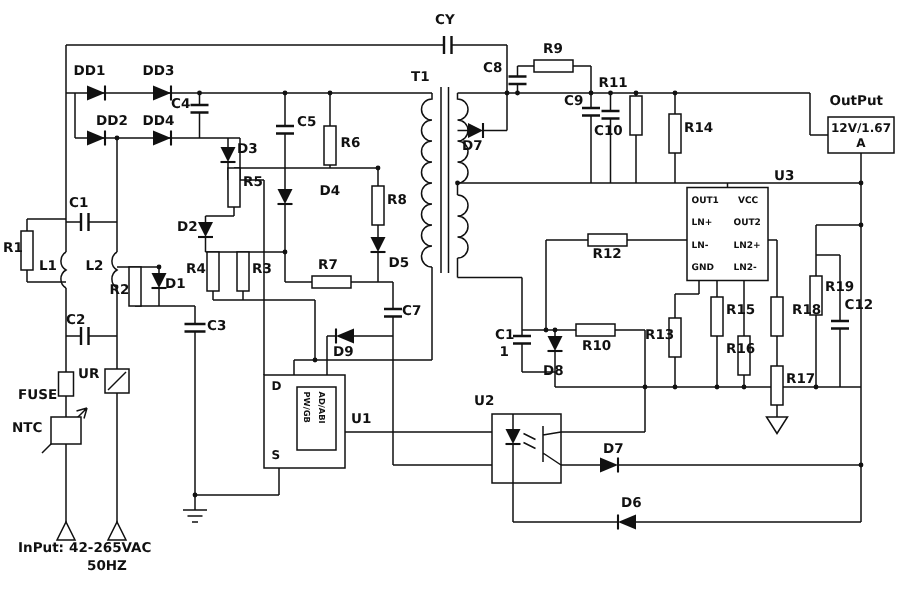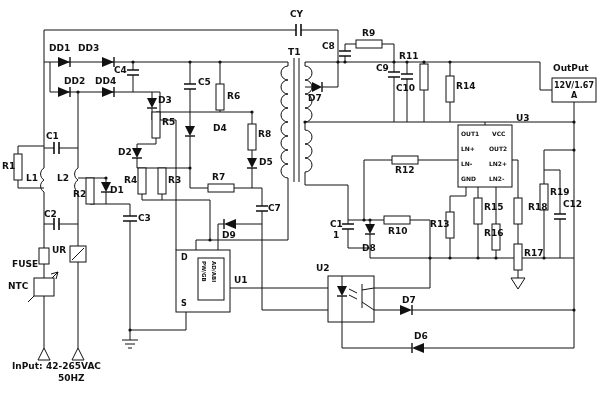--- a/index.html
+++ b/index.html
@@ -239,52 +239,52 @@
   <g>
     <polygon class="box" points="511,278 525,278 518,289"></polygon>
   </g>
   <g>
     <polygon class="box" points="38,360 50,360 44,348"></polygon>
     <polygon class="box" points="72,360 84,360 78,348"></polygon>
   </g>
 </svg>
 
 <span class="lb" style="left:49px;top:44px">DD1</span>
-<span class="lb" style="left:78px;top:44px">DD3</span>
+<span class="lb" style="left:95px;top:44px">DD3</span>
 <span class="lb" style="left:64px;top:77px">DD2</span>
 <span class="lb" style="left:95px;top:77px">DD4</span>
 <span class="lb" style="left:114px;top:66px">C4</span>
 <span class="lb" style="left:158px;top:96px">D3</span>
 <span class="lb" style="left:198px;top:78px">C5</span>
 <span class="lb" style="left:227px;top:92px">R6</span>
 <span class="lb" style="left:162px;top:118px">R5</span>
 <span class="lb" style="left:118px;top:148px">D2</span>
 <span class="lb" style="left:213px;top:124px">D4</span>
 <span class="lb" style="left:124px;top:176px">R4</span>
 <span class="lb" style="left:168px;top:176px">R3</span>
 <span class="lb" style="left:258px;top:130px">R8</span>
-<span class="lb" style="left:259px;top:158px">D5</span>
+<span class="lb" style="left:259px;top:172px">D5</span>
 <span class="lb" style="left:212px;top:173px">R7</span>
 <span class="lb" style="left:268px;top:204px">C7</span>
 <span class="lb" style="left:222px;top:231px">D9</span>
 <span class="lb" style="left:2px;top:162px">R1</span>
 <span class="lb" style="left:46px;top:132px">C1</span>
 <span class="lb" style="left:26px;top:174px">L1</span>
 <span class="lb" style="left:57px;top:174px">L2</span>
 <span class="lb" style="left:73px;top:190px">R2</span>
 <span class="lb" style="left:110px;top:186px">D1</span>
 <span class="lb" style="left:44px;top:210px">C2</span>
 <span class="lb" style="left:52px;top:246px">UR</span>
 <span class="lb" style="left:12px;top:260px">FUSE</span>
 <span class="lb" style="left:8px;top:282px">NTC</span>
 <span class="lb" style="left:138px;top:214px">C3</span>
 <span class="lb" style="left:234px;top:276px">U1</span>
 <span class="lb" style="left:316px;top:264px">U2</span>
 <span class="lb" style="left:516px;top:114px">U3</span>
-<span class="lb" style="left:288px;top:48px">T1</span>
+<span class="lb" style="left:274px;top:48px">T1</span>
 <span class="lb" style="left:290px;top:10px">CY</span>
 <span class="lb" style="left:322px;top:42px">C8</span>
 <span class="lb" style="left:362px;top:29px">R9</span>
 <span class="lb" style="left:308px;top:94px">D7</span>
 <span class="lb" style="left:376px;top:64px">C9</span>
 <span class="lb" style="left:396px;top:84px">C10</span>
 <span class="lb" style="left:399px;top:52px">R11</span>
 <span class="lb" style="left:456px;top:82px">R14</span>
 <span class="lb" style="left:395px;top:166px">R12</span>
 <span class="lb" style="left:330px;top:220px">C1</span>

